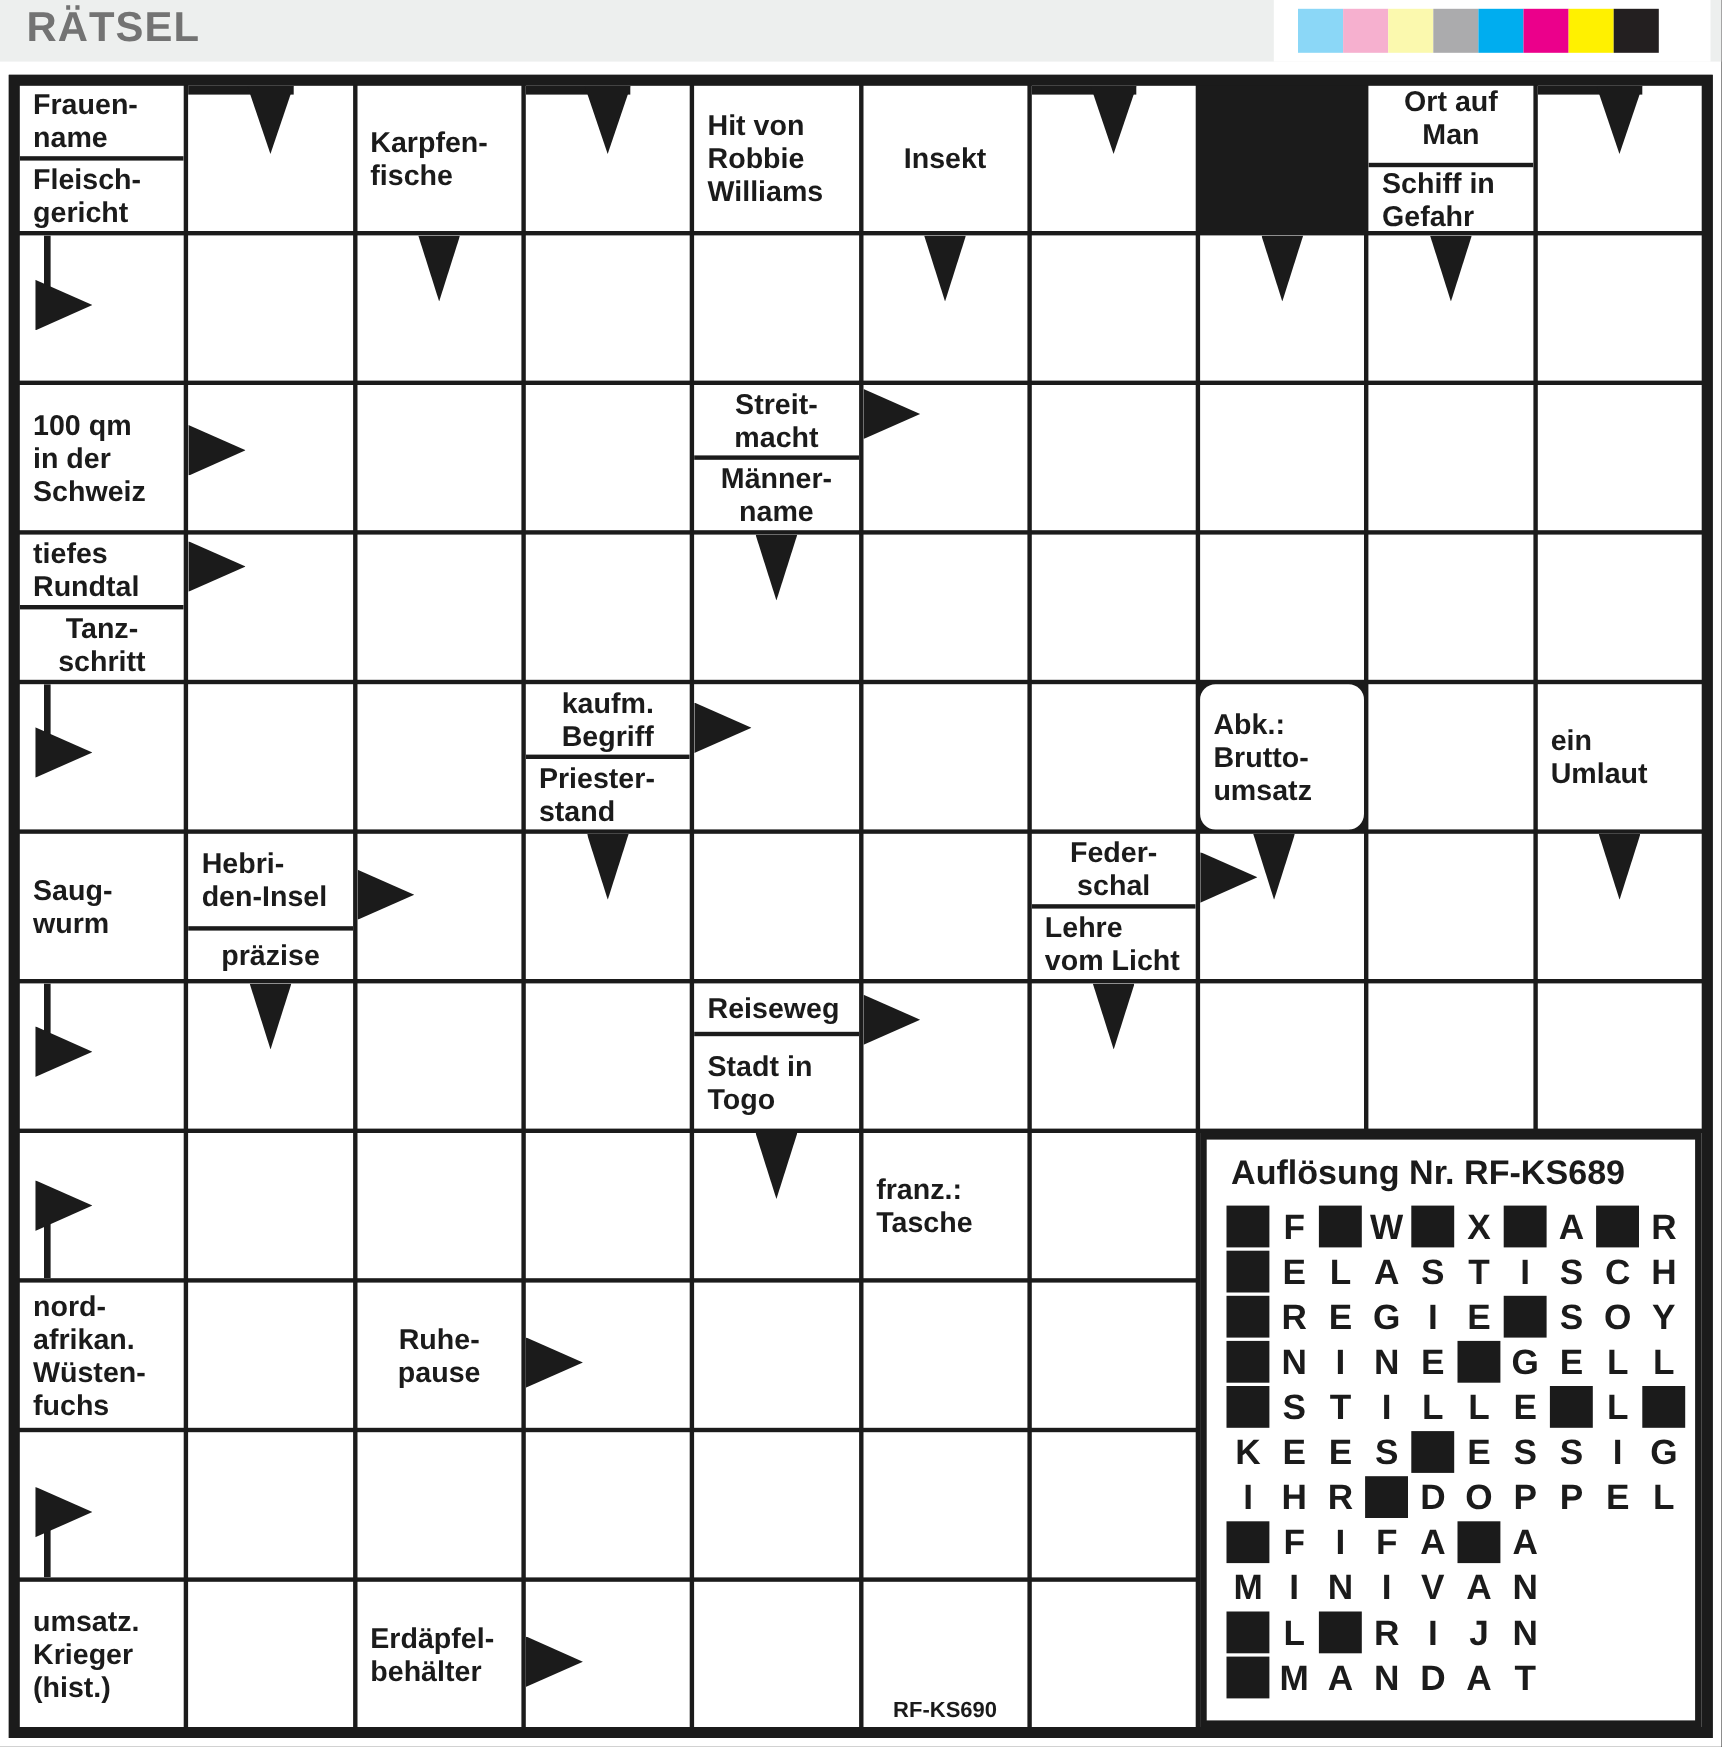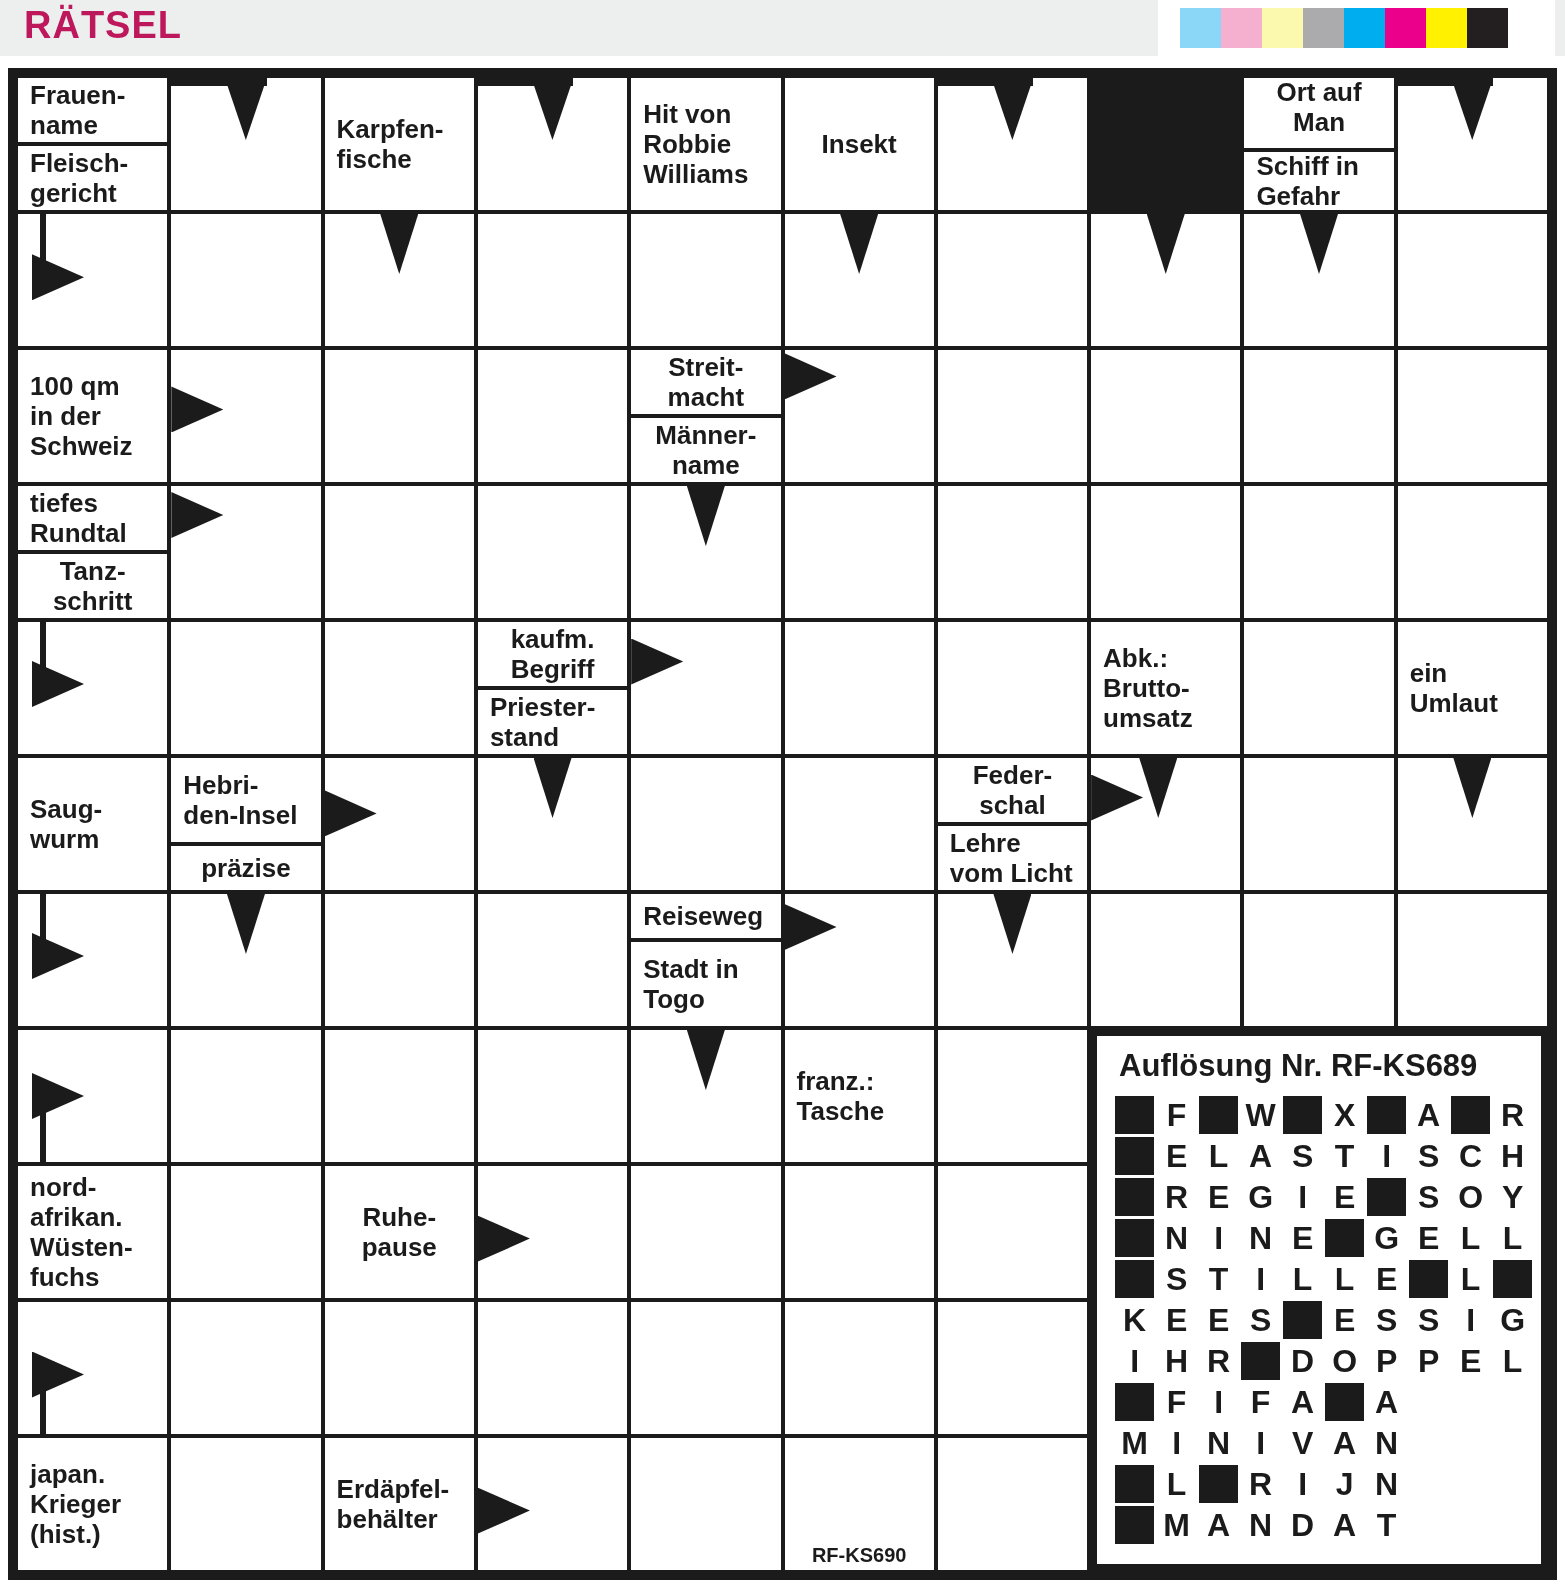--- a/index.html
+++ b/index.html
@@ -5,21 +5,21 @@
   html,body{margin:0;padding:0;}
   body{
     width:1565px;height:1588px;background:#ffffff;
     font-family:"Liberation Sans", sans-serif;color:#1b1b1b;
     position:relative;overflow:hidden;
   }
   
   .hdr{position:relative;height:56px;background:#edefee;}
   .masthead{
     position:absolute;left:24px;top:4px;
-    font-size:38px;font-weight:bold;color:#be185d;letter-spacing:1px;
+    font-size:38px;font-weight:bold;color:#737373;letter-spacing:1px;
   }
   .cbwrap{
     position:absolute;right:10px;top:0;width:397px;height:56px;
     background:#ffffff;display:flex;align-items:center;
     padding-left:22px;box-sizing:border-box;
   }
   .swatch{width:41px;height:40px;flex:0 0 41px;}
   
   .cw{
     position:relative;margin:12px 8px 0 8px;height:1512px;box-sizing:border-box;
@@ -330,21 +330,21 @@
       <div class="sec lft" style="flex-grow: 2;">
         <div class="ln">Priester-</div>
         <div class="ln">stand</div>
       </div>
     </div>
     <div class="cell" style="grid-area: 5 / 5;">
       <span class="arr tri-right" style="top: 30%;"></span>
     </div>
     <div class="cell" style="grid-area: 5 / 6;"></div>
     <div class="cell" style="grid-area: 5 / 7;"></div>
-    <div class="cell clue" style="grid-area: 5 / 8;">
+    <div class="cell clue" style="grid-area: 5 / 8; border-radius: 14px;">
       <div class="sec lft" style="flex-grow: 3;">
         <div class="ln">Abk.:</div>
         <div class="ln">Brutto-</div>
         <div class="ln">umsatz</div>
       </div>
     </div>
     <div class="cell" style="grid-area: 5 / 9;"></div>
     <div class="cell clue" style="grid-area: 5 / 10;">
       <div class="sec lft" style="flex-grow: 2;">
         <div class="ln">ein</div>
@@ -462,21 +462,21 @@
       <span class="arr flag-tri" style="top: calc(55% - 23px);"></span>
     </div>
     <div class="cell" style="grid-area: 10 / 2;"></div>
     <div class="cell" style="grid-area: 10 / 3;"></div>
     <div class="cell" style="grid-area: 10 / 4;"></div>
     <div class="cell" style="grid-area: 10 / 5;"></div>
     <div class="cell" style="grid-area: 10 / 6;"></div>
     <div class="cell" style="grid-area: 10 / 7;"></div>
     <div class="cell clue" style="grid-area: 11 / 1;">
       <div class="sec lft" style="flex-grow: 3;">
-        <div class="ln">japan.</div>
+        <div class="ln">umsatz.</div>
         <div class="ln">Krieger</div>
         <div class="ln">(hist.)</div>
       </div>
     </div>
     <div class="cell" style="grid-area: 11 / 2;"></div>
     <div class="cell clue" style="grid-area: 11 / 3;">
       <div class="sec lft" style="flex-grow: 2;">
         <div class="ln">Erdäpfel-</div>
         <div class="ln">behälter</div>
       </div>

